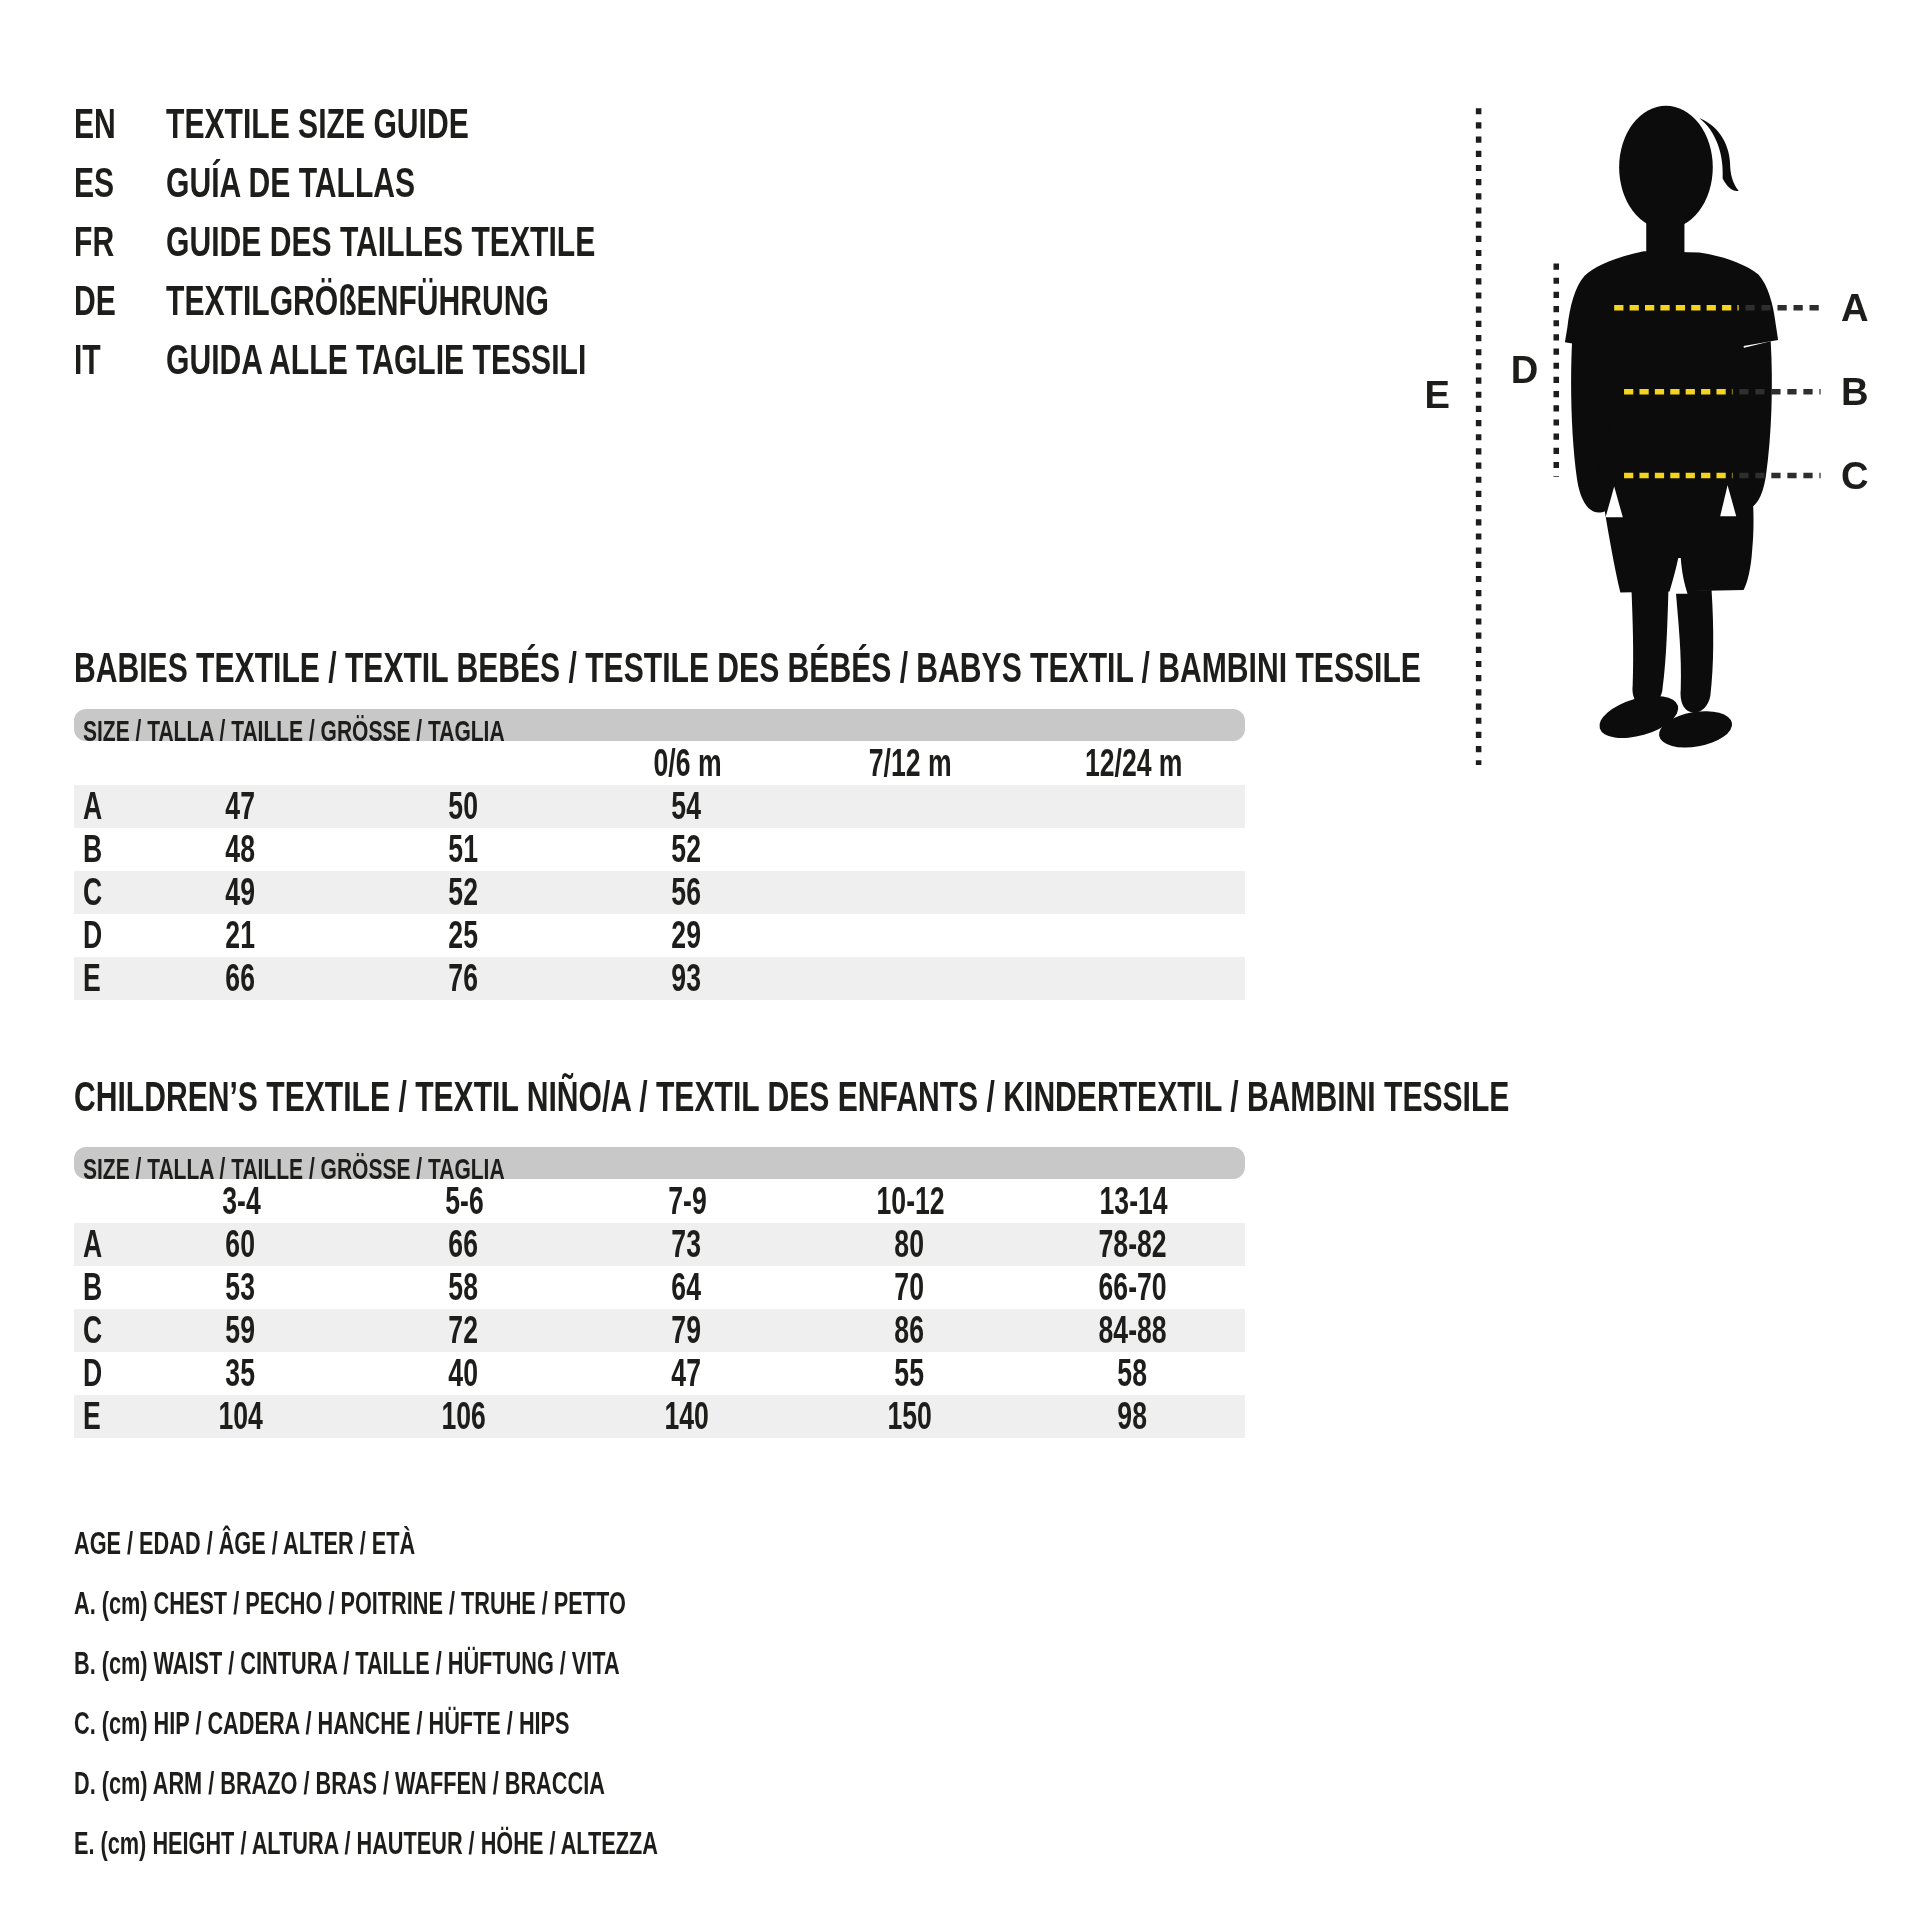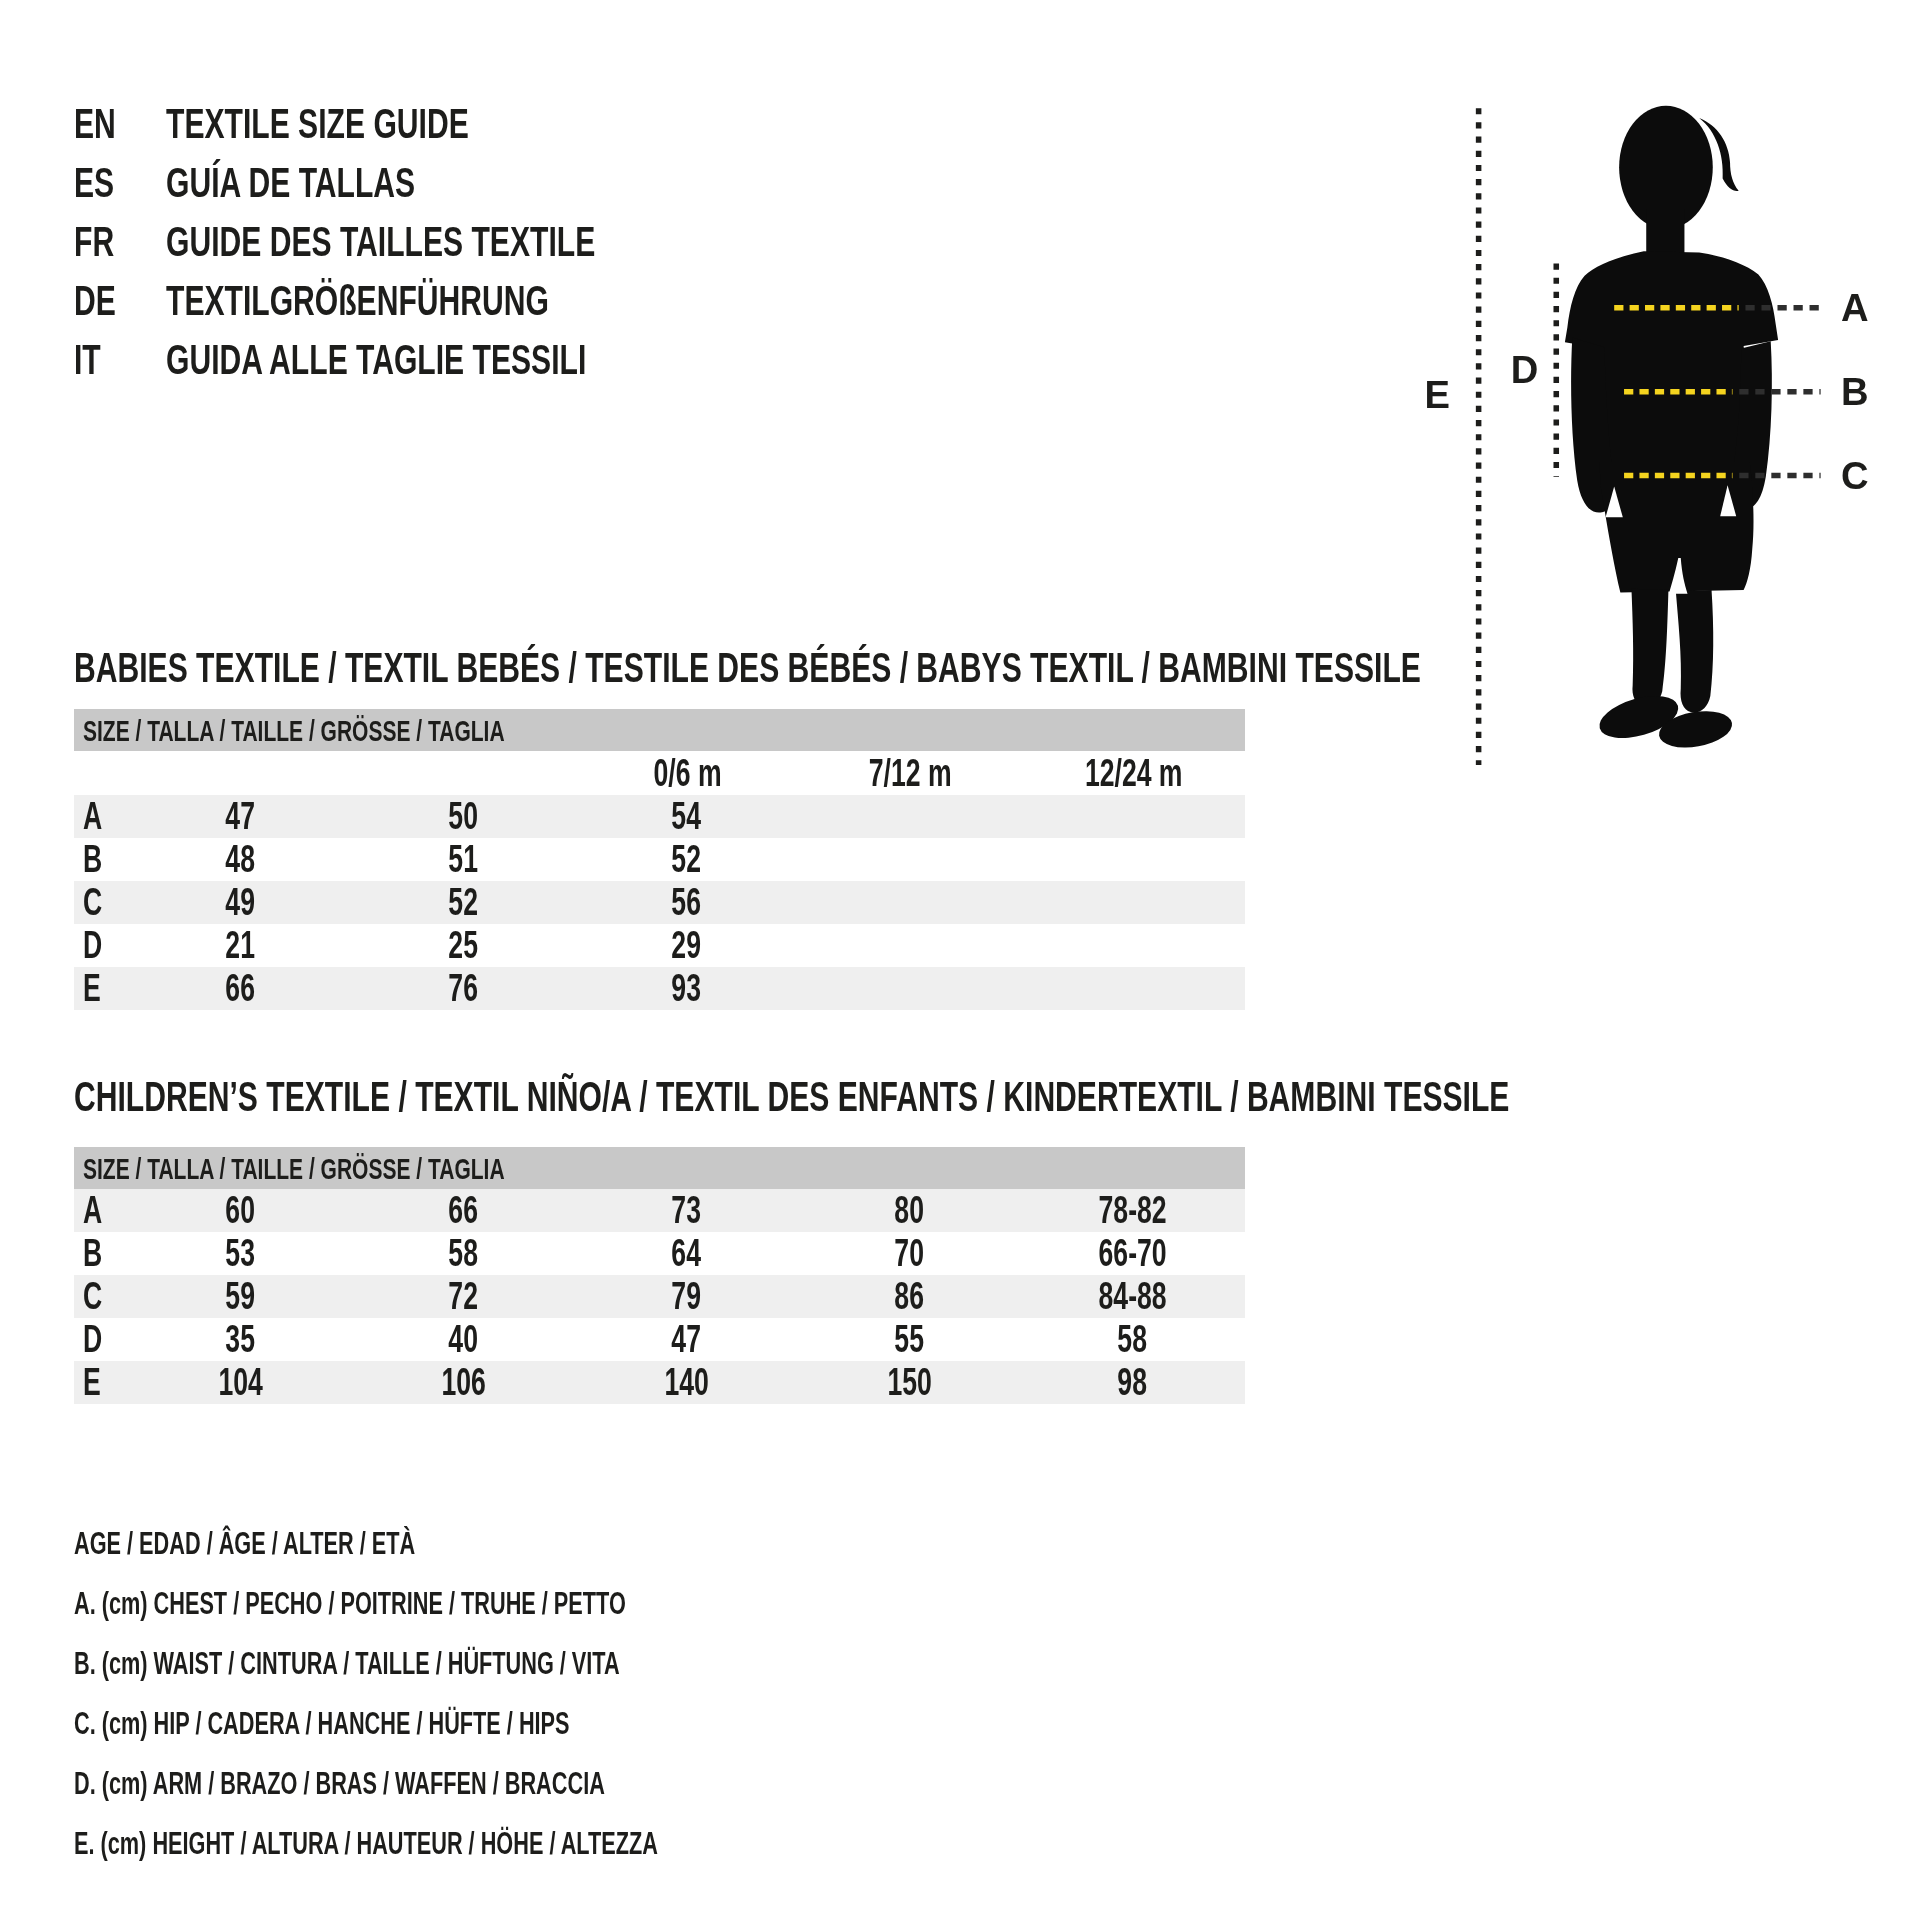--- a/index.html
+++ b/index.html
@@ -24,21 +24,21 @@
 
   
   .heading { position:absolute; left:74px; font-size:43px; font-weight:700; line-height:49px; }
   .babies-heading { top:643px; }
   .children-heading { top:1072px; }
 
   
   .sizetable { position:absolute; left:74px; width:1171px; }
   .babies-table { top:709px; }
   .children-table { top:1147px; }
-  .size-bar { height:42px; background:#c8c8c8; line-height:44px; padding-left:8.6px; font-size:30px; font-weight:700; }
+  .size-bar { height:32px; background:#c8c8c8; line-height:44px; padding-left:8.6px; font-size:30px; font-weight:700;border-radius:12px; }
   .trow { display:flex; align-items:center; height:43px; width:1171px; }
   .trow.head-row { height:44px;justify-content:flex-end; }
   .trow.stripe { background:#efefef; }
   .c0 { width:55px; padding-left:8.6px; font-size:38px; font-weight:700; }
   .c  { width:223px; text-align:center; font-size:38px; font-weight:700; }
 
   
   .legend { position:absolute; left:74px; top:1514px; }
   .legend-line { height:60px; line-height:60px; font-size:31px; font-weight:700; }
 </style>
@@ -154,20 +154,28 @@
       <span class="c"><span class="cond-c">93</span></span>
     </div>
   </div>
 
   <div class="heading children-heading cond">CHILDREN’S TEXTILE / TEXTIL NIÑO/A / TEXTIL DES ENFANTS / KINDERTEXTIL / BAMBINI TESSILE</div>
 
   <div class="sizetable children-table">
     <div class="size-bar">
       <span class="cond">SIZE / TALLA / TAILLE / GRÖSSE / TAGLIA</span>
     </div>
+    <div class="trow head-row">
+      <span class="c0"></span>
+      <span class="c"><span class="cond-c">3-4</span></span>
+      <span class="c"><span class="cond-c">5-6</span></span>
+      <span class="c"><span class="cond-c">7-9</span></span>
+      <span class="c"><span class="cond-c">10-12</span></span>
+      <span class="c"><span class="cond-c">13-14</span></span>
+    </div>
     <div class="trow stripe">
       <span class="c0"><span class="cond">A</span></span>
       <span class="c"><span class="cond-c">60</span></span>
       <span class="c"><span class="cond-c">66</span></span>
       <span class="c"><span class="cond-c">73</span></span>
       <span class="c"><span class="cond-c">80</span></span>
       <span class="c"><span class="cond-c">78-82</span></span>
     </div>
     <div class="trow">
       <span class="c0"><span class="cond">B</span></span>

